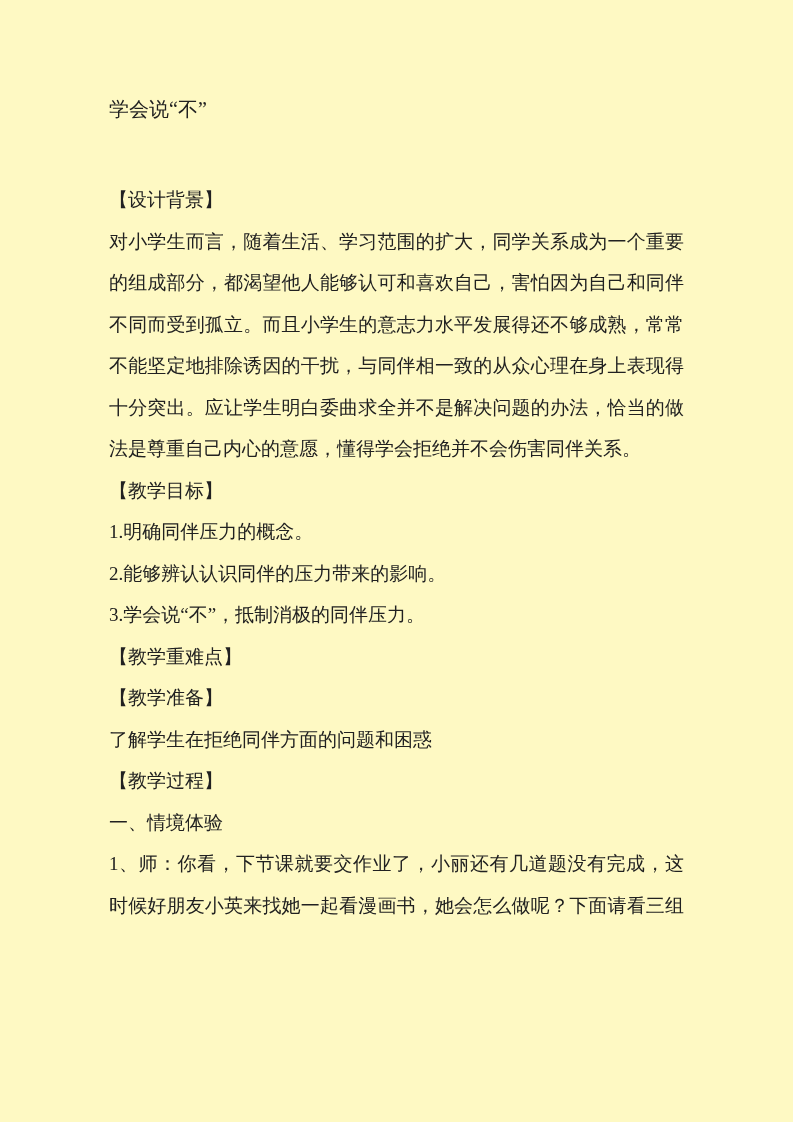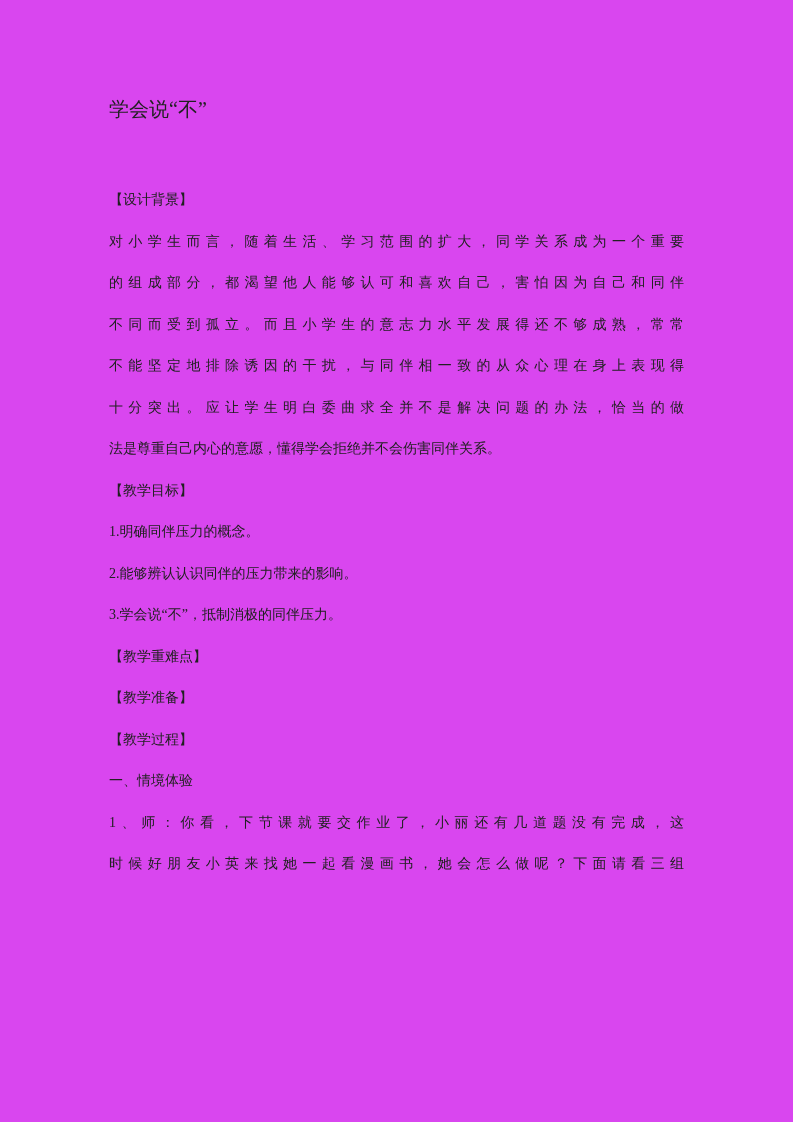--- a/index.html
+++ b/index.html
@@ -6,35 +6,35 @@
     margin: 0;
     padding: 0;
     background: #ffffff;
   }
   .page {
     position: relative;
     width: 793px;
     height: 1122px;
     box-sizing: border-box;
     padding: 89px 109px 0 109px;
-    background: #d946ef;
+    background: #fef9c3;
     color: #212121;
     font-family: "Liberation Serif", "DejaVu Serif", serif;
     overflow: hidden;
   }
   .doc-title {
     font-size: 20px;
     line-height: 41px;
     white-space: nowrap;
   }
   .title-gap {
     height: 49px;
   }
   .line {
-    font-size: 14px;
+    font-size: 19px;
     line-height: 41.5px;
     height: 41.5px;
     overflow: hidden;
   }
   .line.fill {
     text-align: justify;
     text-align-last: justify;
   }
 </style>
 </head>
@@ -50,18 +50,19 @@
       <div class="line fill">不同而受到孤立。而且小学生的意志力水平发展得还不够成熟，常常</div>
       <div class="line fill">不能坚定地排除诱因的干扰，与同伴相一致的从众心理在身上表现得</div>
       <div class="line fill">十分突出。应让学生明白委曲求全并不是解决问题的办法，恰当的做</div>
       <div class="line">法是尊重自己内心的意愿，懂得学会拒绝并不会伤害同伴关系。</div>
       <div class="line">【教学目标】</div>
       <div class="line">1.明确同伴压力的概念。</div>
       <div class="line">2.能够辨认认识同伴的压力带来的影响。</div>
       <div class="line">3.学会说“不”，抵制消极的同伴压力。</div>
       <div class="line">【教学重难点】</div>
       <div class="line">【教学准备】</div>
+      <div class="line">了解学生在拒绝同伴方面的问题和困惑</div>
       <div class="line">【教学过程】</div>
       <div class="line">一、情境体验</div>
       <div class="line fill">1、师：你看，下节课就要交作业了，小丽还有几道题没有完成，这</div>
       <div class="line fill">时候好朋友小英来找她一起看漫画书，她会怎么做呢？下面请看三组</div>
     </div>
 </div>
 
 </body></html>

